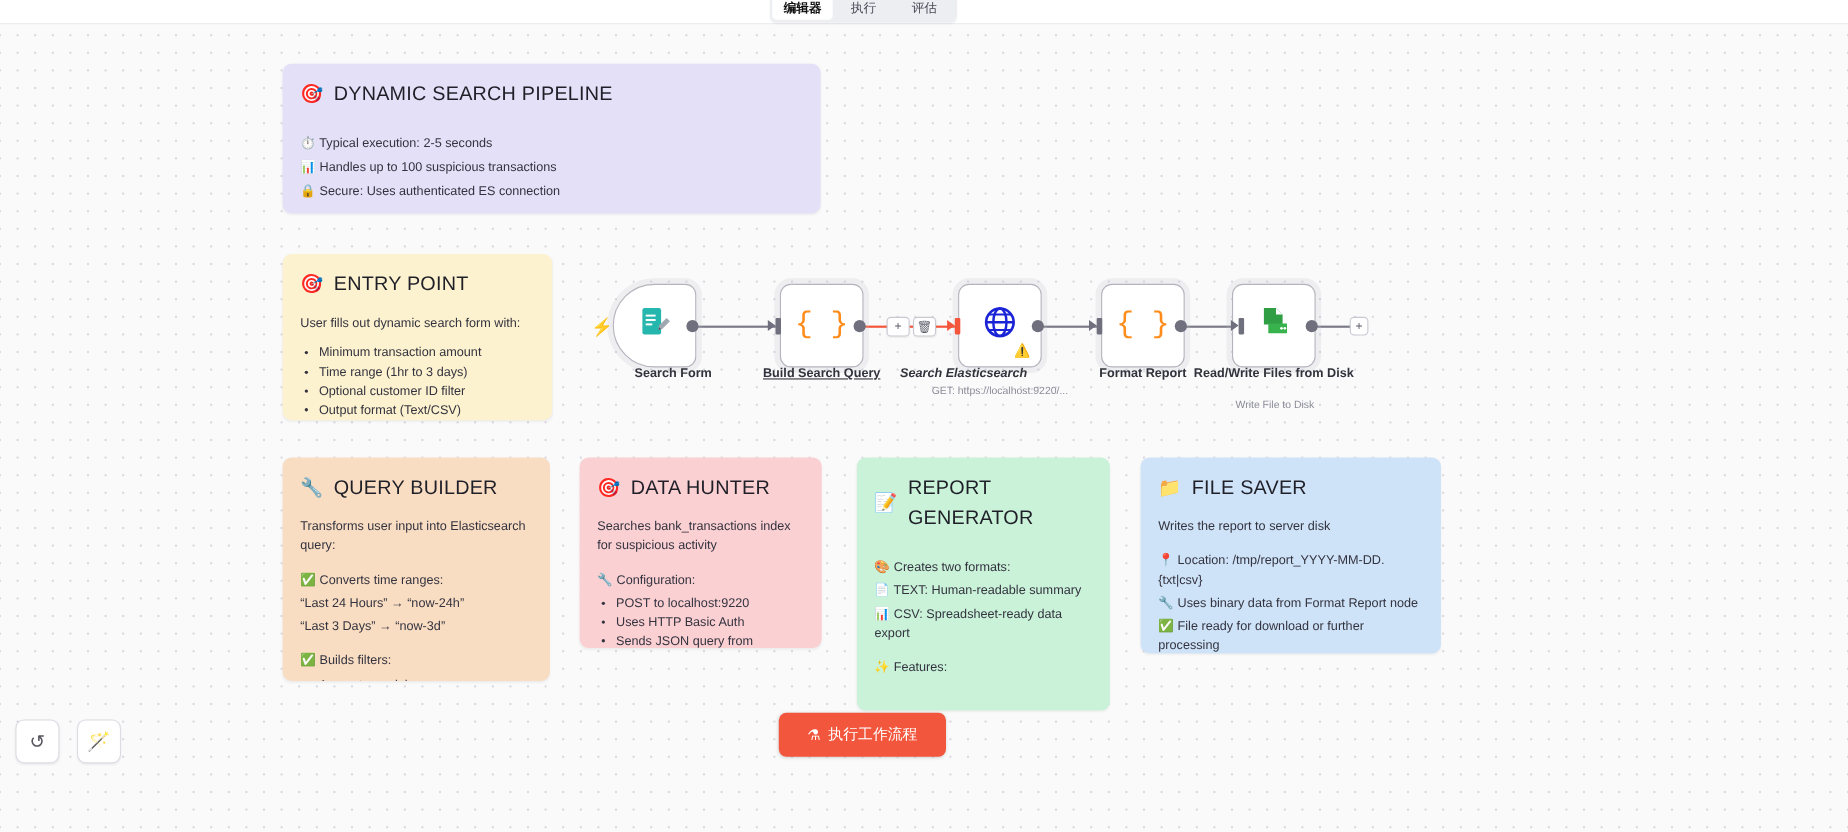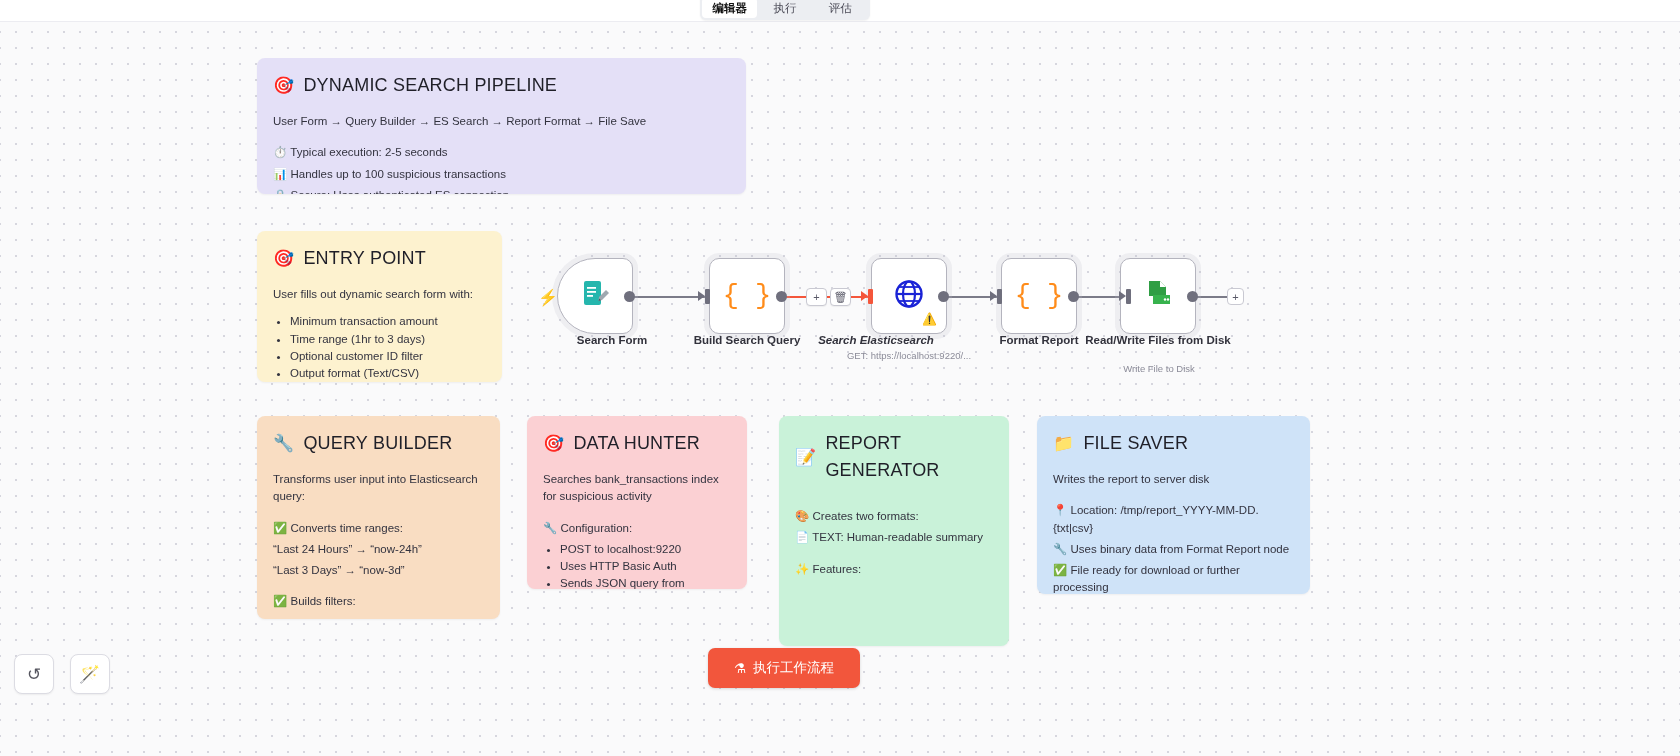--- a/index.html
+++ b/index.html
@@ -174,21 +174,20 @@
   <div class="tab active">编辑器</div>
   <div class="tab">执行</div>
   <div class="tab">评估</div>
 </div>
 
 <div class="note" id="note-pipeline">
   <div class="ttl">
     <span class="emoji">🎯</span>
     <span>DYNAMIC SEARCH PIPELINE</span>
   </div>
-  <p>User Form → Query Builder → ES Search → Report Format → File Save</p>
   <div class="gap"></div>
   <p class="line">⏱️ Typical execution: 2-5 seconds</p>
   <p class="line">📊 Handles up to 100 suspicious transactions</p>
   <p class="line">🔒 Secure: Uses authenticated ES connection</p>
 
 </div>
 
 <div class="note" id="note-entry">
   <div class="ttl">
     <span class="emoji">🎯</span>
@@ -242,20 +241,21 @@
 </div>
 
 <div class="note" id="note-report">
   <div class="ttl">
     <span class="emoji">📝</span>
     <span>REPORT GENERATOR</span>
   </div>
   <div class="gap"></div>
   <p>🎨 Creates two formats:</p>
   <p>📄 TEXT: Human-readable summary</p>
+  <p>📊 CSV: Spreadsheet-ready data export</p>
   <div class="gap"></div>
   <p>✨ Features:</p>
 
 </div>
 
 <div class="note" id="note-saver">
   <div class="ttl">
     <span class="emoji">📁</span>
     <span>FILE SAVER</span>
   </div>
@@ -289,21 +289,21 @@
 </div>
 <div class="dot" style="left:624px; top:291px;"></div>
 <div class="nodelabel" style="left:532px; top:334px;">Search Form</div>
 
 <div class="inbar" style="left:705px; top:289px;"></div>
 <div class="inarrow" style="left:698px; top:291px;"></div>
 <div class="node" style="left:709px; top:258px;">
   <span class="ico" style="color:#ff8c1a; font-size:27px; font-family:'Liberation Mono', monospace;">{ }</span>
 </div>
 <div class="dot" style="left:776px; top:291px;"></div>
-<div class="nodelabel" style="left:667px; top:334px;">Build Search Query</div>
+<div class="nodelabel" style="left:667px; top:334px;text-decoration:underline;">Build Search Query</div>
 
 <div class="miniBtn" style="left:806px; top:288px;">+</div>
 <div class="miniBtn" style="left:830px; top:288px;">🗑</div>
 
 <div class="inbar red" style="left:868px; top:289px;"></div>
 <div class="inarrow red" style="left:861px; top:291px;"></div>
 <div class="node" style="left:871px; top:258px;">
   <span class="ico">
     <svg width="32" height="32" viewBox="0 0 32 32" aria-hidden="true">
       <circle cx="16" cy="16" r="12.5" fill="none" stroke="#1a23d6" stroke-width="2.4"></circle>

